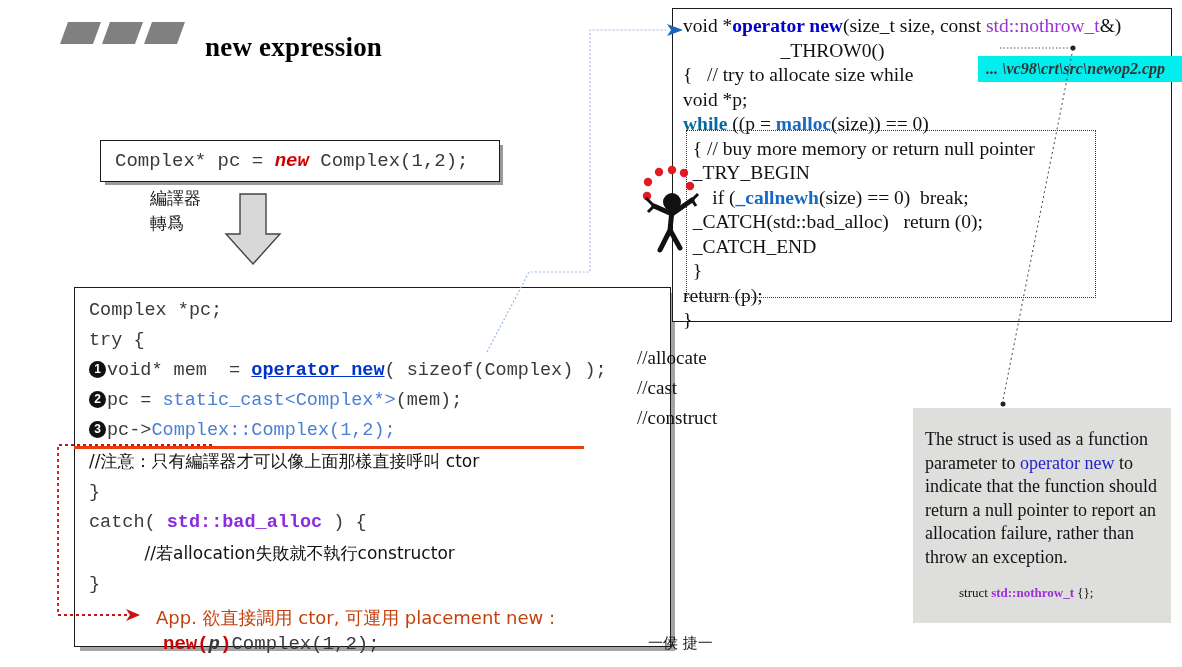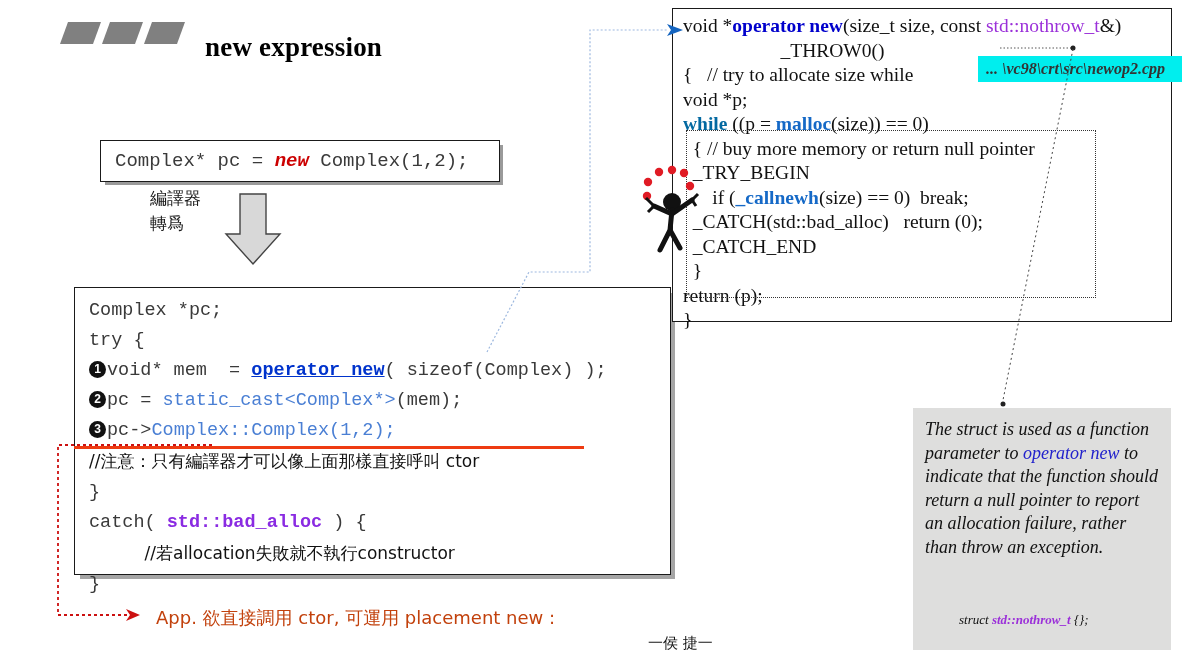--- a/index.html
+++ b/index.html
@@ -41,21 +41,21 @@
   
   .cn-note {
     position:absolute; left:150px; top:186px;
     font-family:"DejaVu Sans", sans-serif; font-size:17px; color:#1a1a1a;
     line-height:25px; white-space:pre;
   }
   .down-arrow { position:absolute; left:222px; top:192px; width:62px; height:75px; }
 
   
   .code-box {
-    position:absolute; left:74px; top:287px; width:597px; height:288px;
+    position:absolute; left:74px; top:287px; width:597px; height:360px;
     border:1.6px solid #1a1a1a; background:#fff;
     box-shadow:5px 5px 0 -1px #a5a5a5;
     box-sizing:border-box;
   }
   .code-lines {
     position:absolute; left:14px; top:8px;
     font-family:"Liberation Mono", monospace; font-size:18.5px; line-height:30px;
     color:#3a3a3a; white-space:pre;
   }
   .code-lines .blue { color:#4a7fd4; }
@@ -120,22 +120,22 @@
   .cyan-label {
     position:absolute; left:978px; top:56px; width:212px; height:26px;
     background:#00eeee;
     font-family:"Liberation Serif", serif; font-style:italic; font-weight:bold;
     font-size:16px; color:#333; line-height:26px; padding-left:8px;
     box-sizing:border-box; white-space:nowrap; overflow:hidden;
   }
 
   
   .explain-box {
-    position:absolute; left:913px; top:408px; width:258px; height:242px;
-    background:#dededd; box-sizing:border-box; padding:10px 10px 0 12px;font-style:italic;
+    position:absolute; left:913px; top:408px; width:258px; height:215px;
+    background:#dededd; box-sizing:border-box; padding:20px 10px 0 12px;
   }
   .explain-text {
     font-family:"Liberation Serif", serif; font-size:18px; line-height:23.5px;
     color:#111;
   }
   .explain-text .blue { color:#2222cc; }
   .explain-struct {
     position:absolute; left:12px; bottom:22px;
     font-family:"Liberation Serif", serif; font-size:13px; color:#111;
     white-space:pre;
@@ -174,22 +174,26 @@
 <span class="bullet">2</span><span>pc = </span><span class="blue">static_cast&lt;Complex*&gt;</span><span>(mem);</span>
 <span class="bullet">3</span><span>pc-&gt;</span><span class="blue">Complex::Complex(1,2);</span>
 <span class="serif-cn">//注意：只有編譯器才可以像上面那樣直接呼叫 ctor</span>
 <span>}</span>
 <span>catch( </span><span class="purple">std::bad_alloc</span><span> ) {</span>
      <span class="serif-cn">//若allocation失敗就不執行constructor</span>
 <span>}</span></div>
   </div>
   <div class="strike-line"></div>
 
+  <div class="side-comments"><span>//allocate</span>
+<span>//cast</span>
+<span>//construct</span></div>
 
   <div class="bottom-note">App. 欲直接調用 ctor, 可運用 placement new :</div>
+  <div class="bottom-code"><span class="red">new(</span><span class="ital red">p</span><span class="red">)</span><span>Complex(1,2);</span></div>
   <div class="signature">一侯 捷一</div>
 
   <div class="src-box">
     <div class="src-text"><span>void *</span><span class="bblue">operator new</span><span>(size_t size, const </span><span class="purple">std::nothrow_t</span><span>&amp;)</span>
                     <span>_THROW0()</span>
 <span>{   // try to allocate size while</span>
 <span>void *p;</span>
 <span class="red">while</span><span> ((p = </span><span class="cblue">malloc</span><span>(size)) == 0)</span>
   <span>{ // buy more memory or return null pointer</span>
   <span>_TRY_BEGIN</span>

